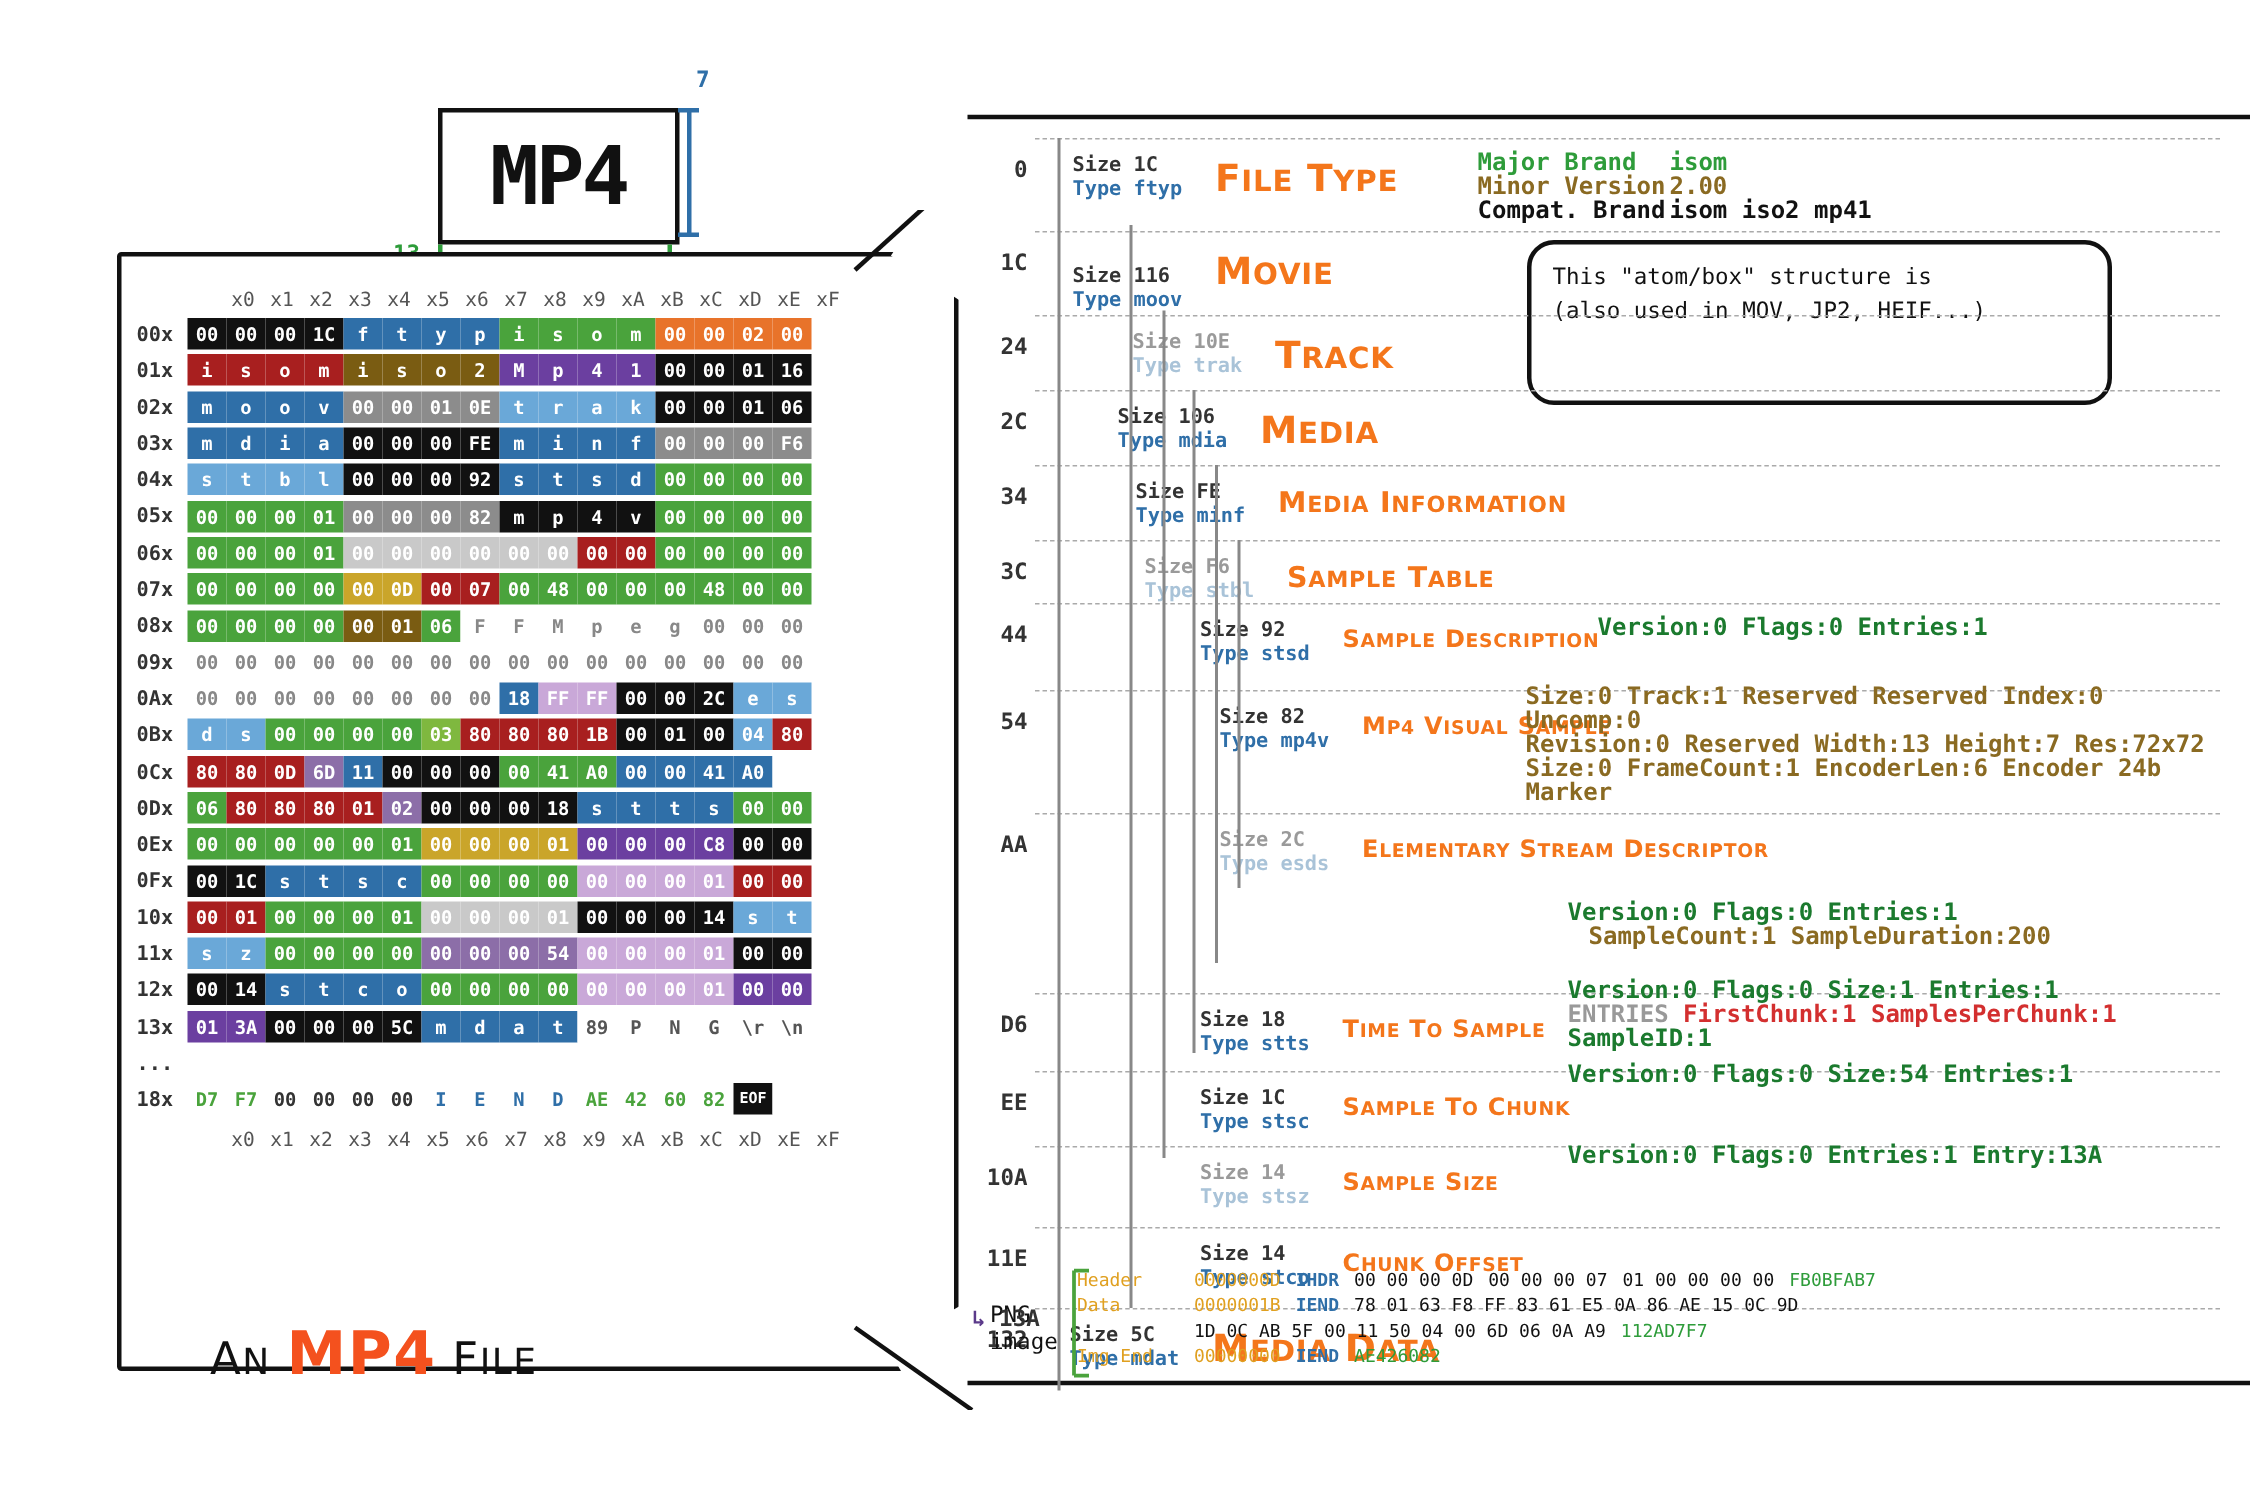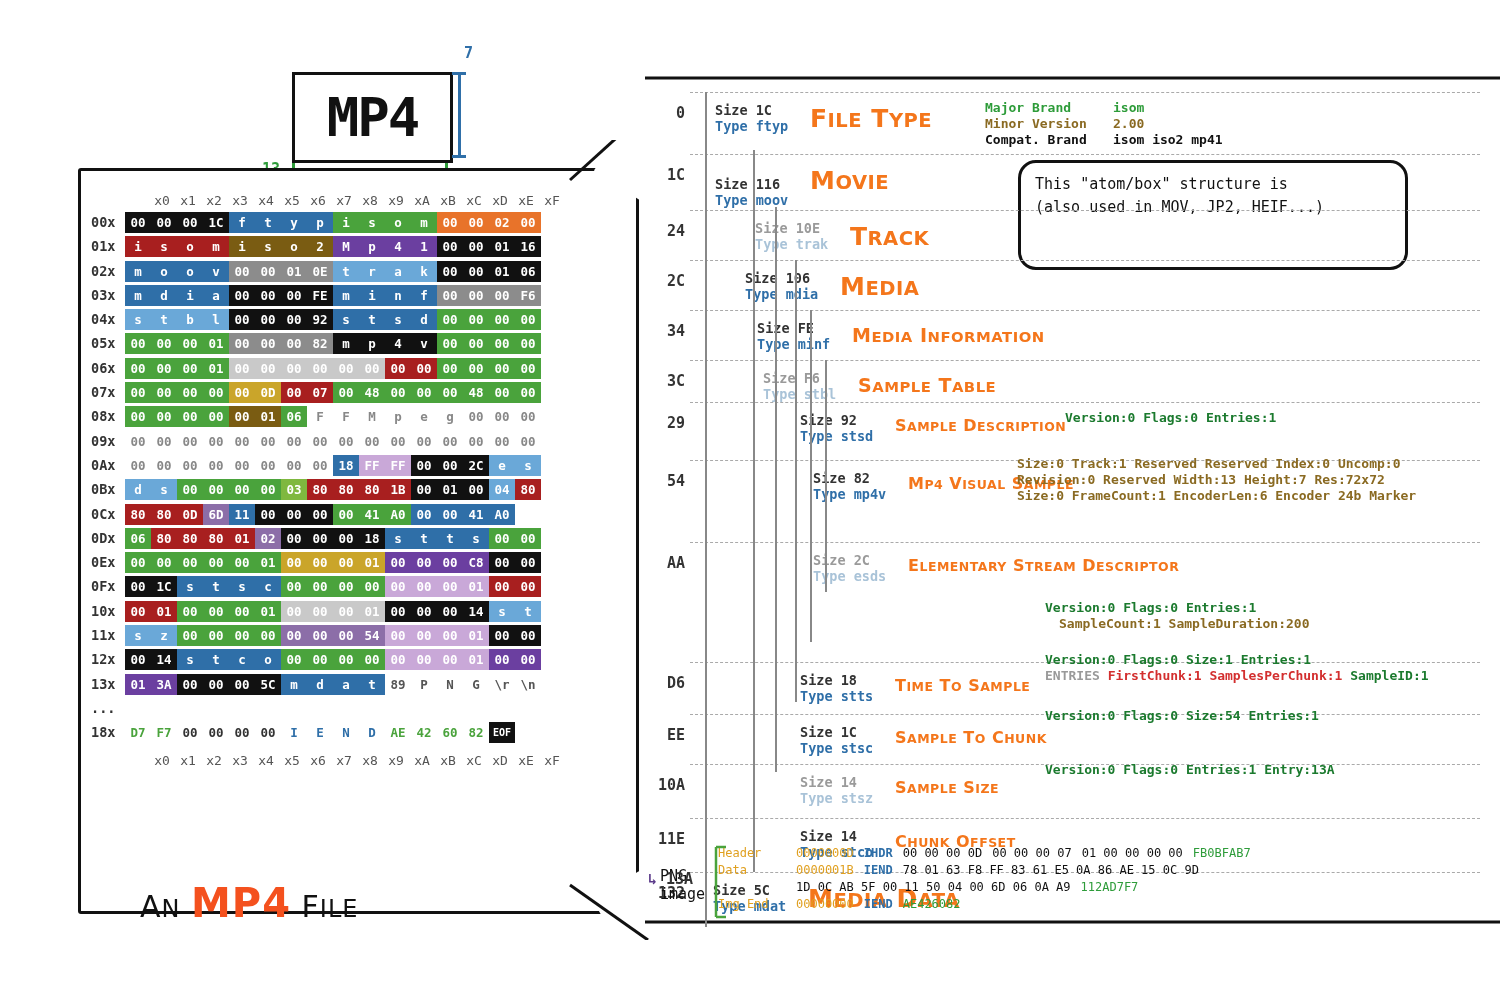--- a/index.html
+++ b/index.html
@@ -27,21 +27,21 @@
   .typeline{font-family:"DejaVu Sans Mono",monospace;font-size:13.5px;font-weight:bold;color:#2f6fa8;}
   .sizeline.grey{color:#9a9a9a;}
   .typeline.grey{color:#a9c3d8;}
   .atomname{color:#f4761b;font-family:"DejaVu Sans",sans-serif;font-weight:bold;letter-spacing:0.5px;}
   .an-lg{font-size:25px;}
   .an-md{font-size:19px;}
   .an-sm{font-size:16px;}
   .an-lg .sc,.an-md .sc,.an-sm .sc{font-size:0.78em;}
   .dashline{position:absolute;border-top:1.5px dashed #aaa;}
   .vbar{position:absolute;background:#888;width:2px;}
-  .fields{position:absolute;font-family:"DejaVu Sans Mono",monospace;font-size:13px;line-height:16px;} .c-brown{color:#8a6a22;}
+  .fields{position:absolute;font-family:"DejaVu Sans Mono",monospace;font-size:16px;line-height:16px;} .c-brown{color:#8a6a22;}
   .c-blue{color:#2f6fa8;} .c-red{color:#d32f2f;}
   .c-grey{color:#999;} .c-dkgreen{color:#1b7a2e;}
   #bubble{position:absolute;left:1018px;top:160px;width:390px;height:110px;border:3px solid #111;border-radius:18px;background:#fff;padding:10px 14px;box-sizing:border-box;}
   #bubble div{font-family:"DejaVu Sans Mono",monospace;font-size:15px;line-height:23px;color:#111;}
   .bo{color:#f4761b;font-weight:bold;}
   #credit{position:absolute;right:30px;bottom:14px;font-size:25px;color:#111;font-family:"DejaVu Sans",sans-serif;}
   .measure{position:absolute;}
   .mlabel{position:absolute;font-family:"DejaVu Sans Mono",monospace;font-size:15px;font-weight:bold;}
   #pngblock{position:absolute;left:718px;top:845px;}
   .pngrow{font-family:"DejaVu Sans Mono",monospace;font-size:12px;line-height:17px;white-space:nowrap;}
@@ -160,21 +160,21 @@
       </div>
       <div class="atomname an-md" style="position: absolute; left: 207px; top: 252px;"><span>M</span><span class="sc">EDIA</span> <span>I</span><span class="sc">NFORMATION</span></div>
       <div class="dashline" style="left: 45px; top: 238px; width: 790px;"></div>
       <div class="offset" style="left: 0px; top: 300px;">3C</div>
       <div style="position: absolute; left: 118px; top: 298px;">
         <div class="sizeline grey">Size F6</div>
         <div class="typeline grey">Type stbl</div>
       </div>
       <div class="atomname an-md" style="position: absolute; left: 213px; top: 302px;"><span>S</span><span class="sc">AMPLE</span> <span>T</span><span class="sc">ABLE</span></div>
       <div class="dashline" style="left: 45px; top: 288px; width: 790px;"></div>
-      <div class="offset" style="left: 0px; top: 342px;">29</div>
+      <div class="offset" style="left: 0px; top: 342px;">44</div>
       <div style="position: absolute; left: 155px; top: 340px;">
         <div class="sizeline">Size 92</div>
         <div class="typeline">Type stsd</div>
       </div>
       <div class="atomname an-sm" style="position: absolute; left: 250px; top: 344px;"><span>S</span><span class="sc">AMPLE</span> <span>D</span><span class="sc">ESCRIPTION</span></div>
       <div class="dashline" style="left: 45px; top: 330px; width: 790px;"></div>
       <div class="offset" style="left: 0px; top: 400px;">54</div>
       <div style="position: absolute; left: 168px; top: 398px;">
         <div class="sizeline">Size 82</div>
         <div class="typeline">Type mp4v</div>

